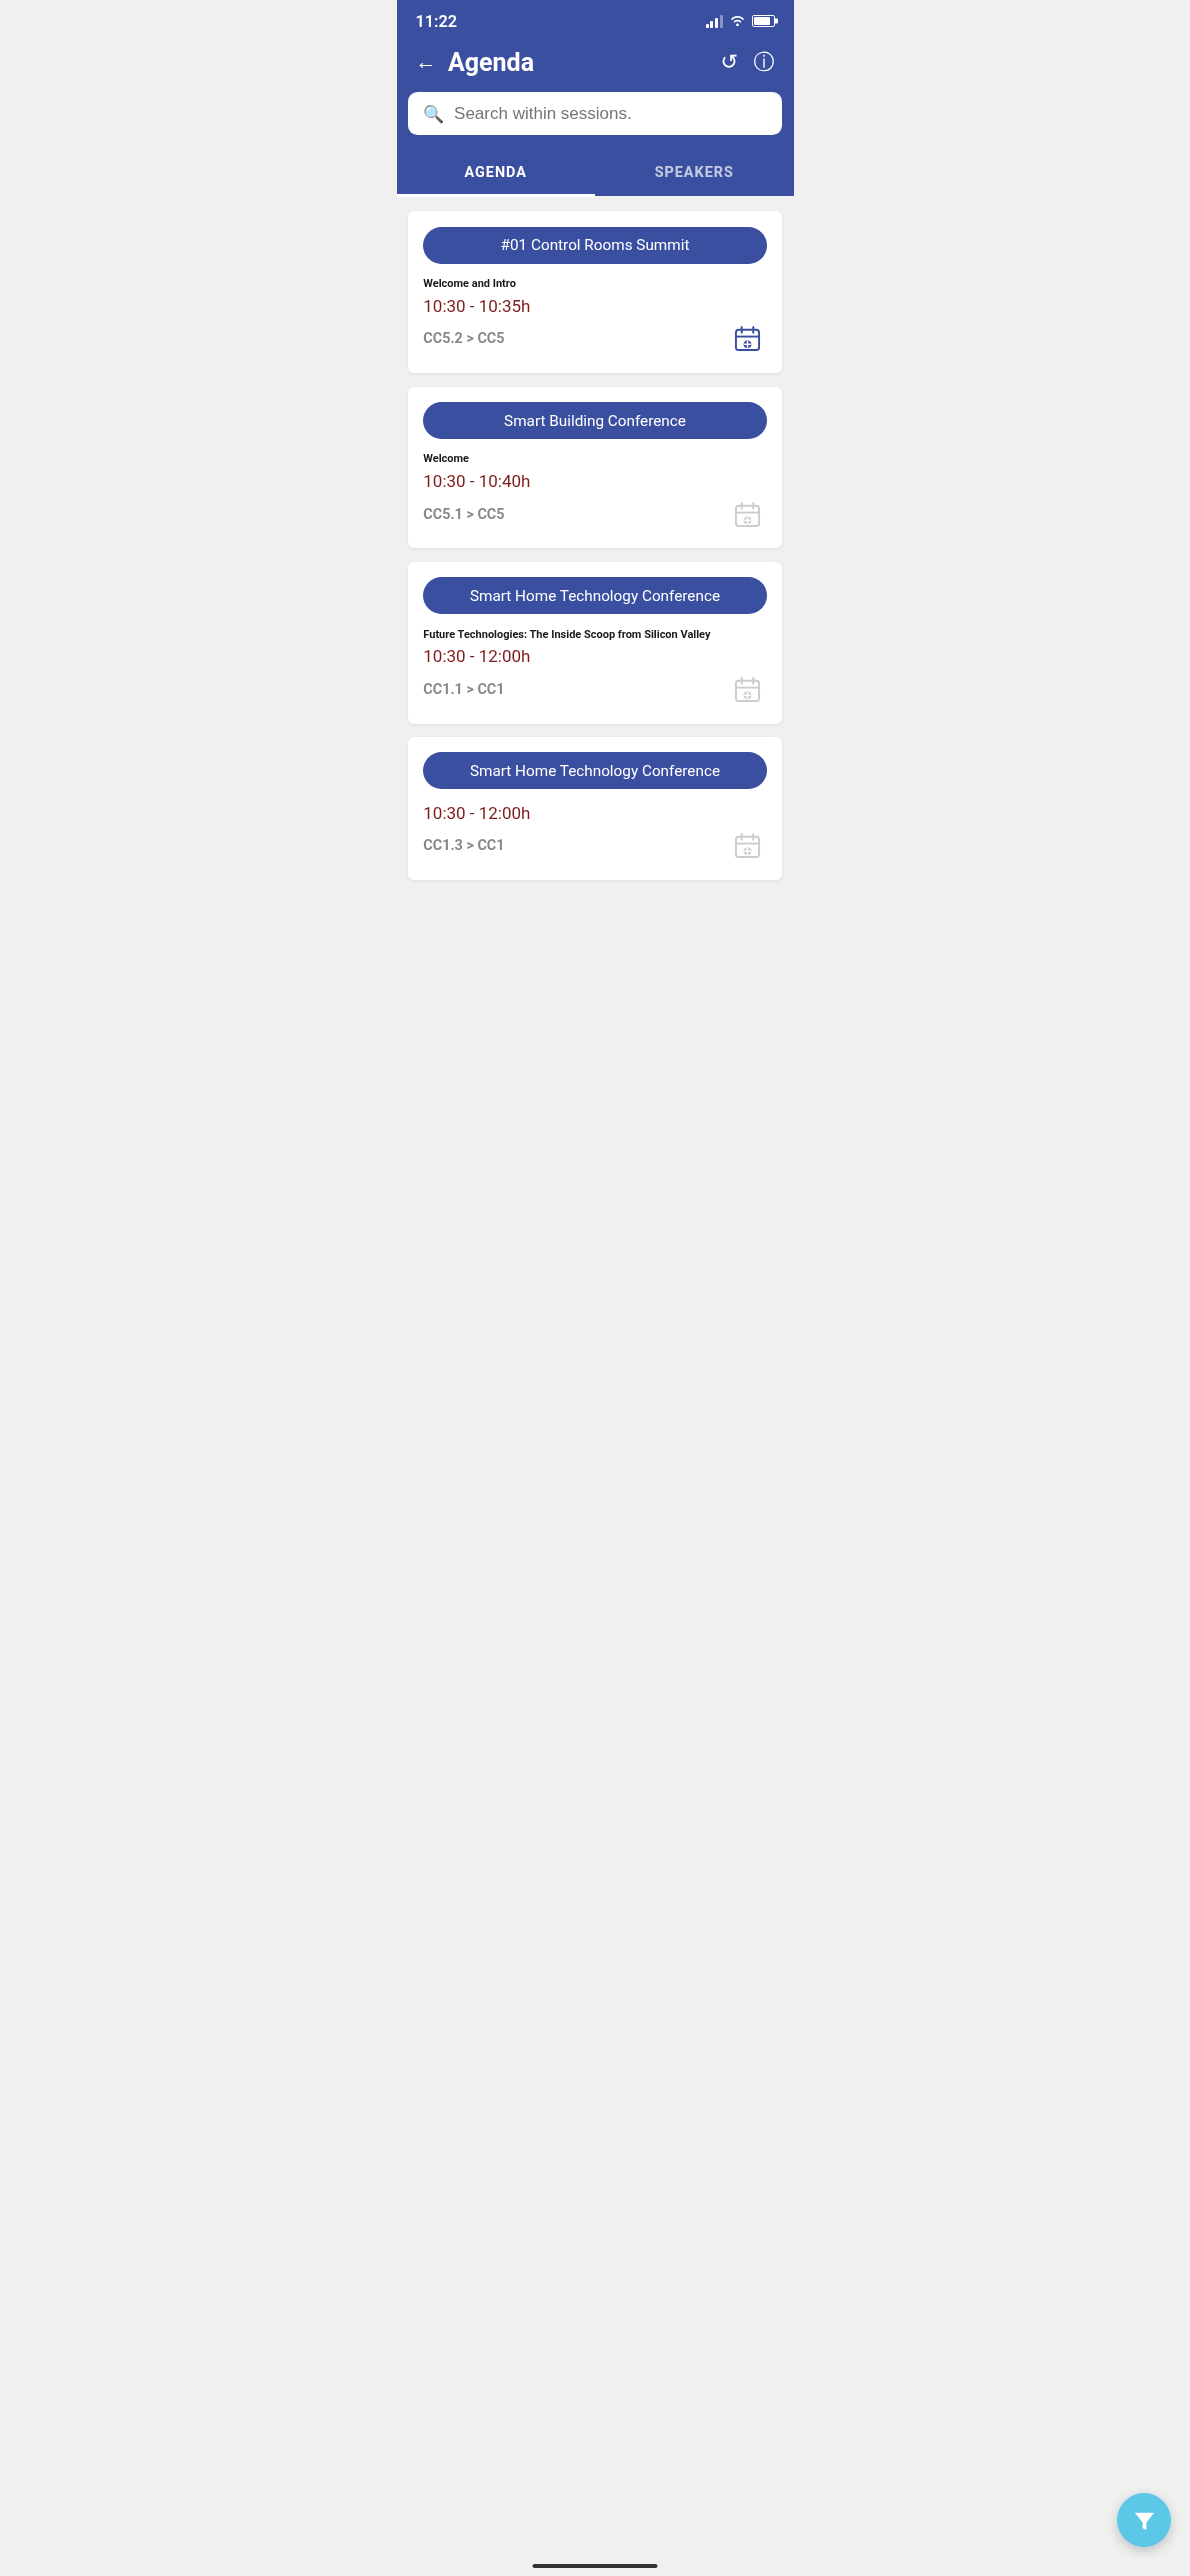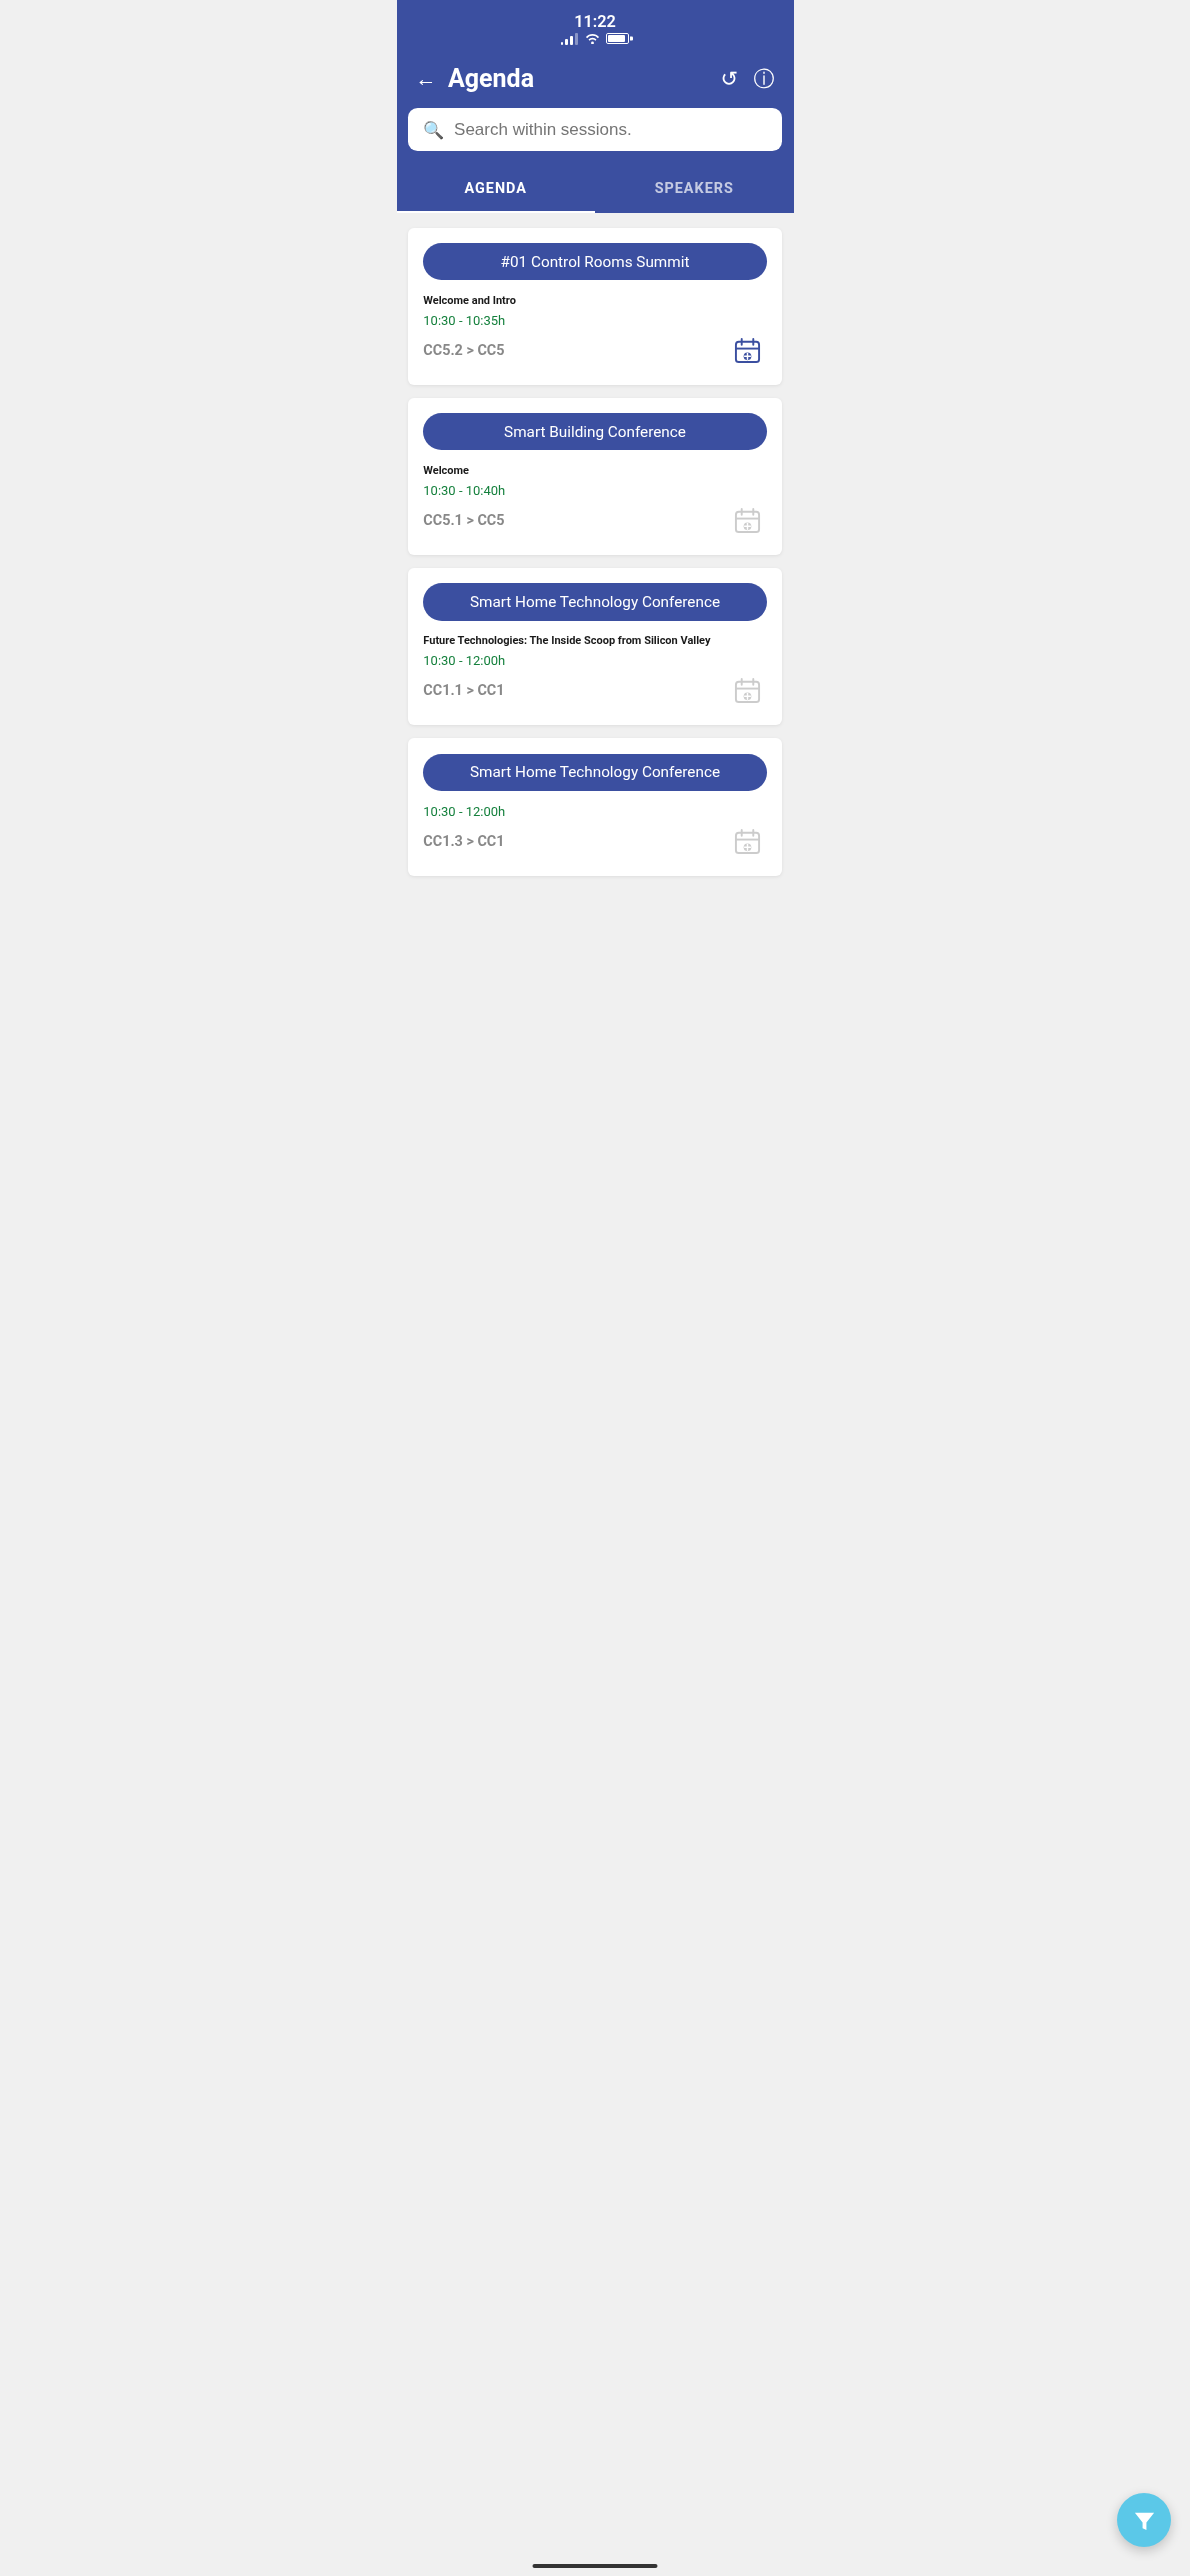--- a/index.html
+++ b/index.html
@@ -19,21 +19,20 @@
       overflow-x: hidden;
     }
 
     
     .status-bar {
       background: #3b4fa0;
       padding: 11.5px 19px 7.7px;
       display: flex;
       justify-content: space-between;
       align-items: center;
-      flex-direction: column;
     }
 
     .status-time {
       color: white;
       font-size: 16.3px;
       font-weight: 600;
     }
 
     .status-icons {
       display: flex;
@@ -220,22 +219,22 @@
     }
 
     .session-title {
       font-size: 11px;
       font-weight: 700;
       color: #1a1a1a;
       margin-bottom: 5.8px;
     }
 
     .session-time {
-      font-size: 13px;
-      color: #15803d;
+      font-size: 17px;
+      color: #7f1d1d;
       margin-bottom: 3.8px;
     }
 
     .session-location-row {
       display: flex;
       align-items: center;
       justify-content: space-between;
     }
 
     .session-location {

